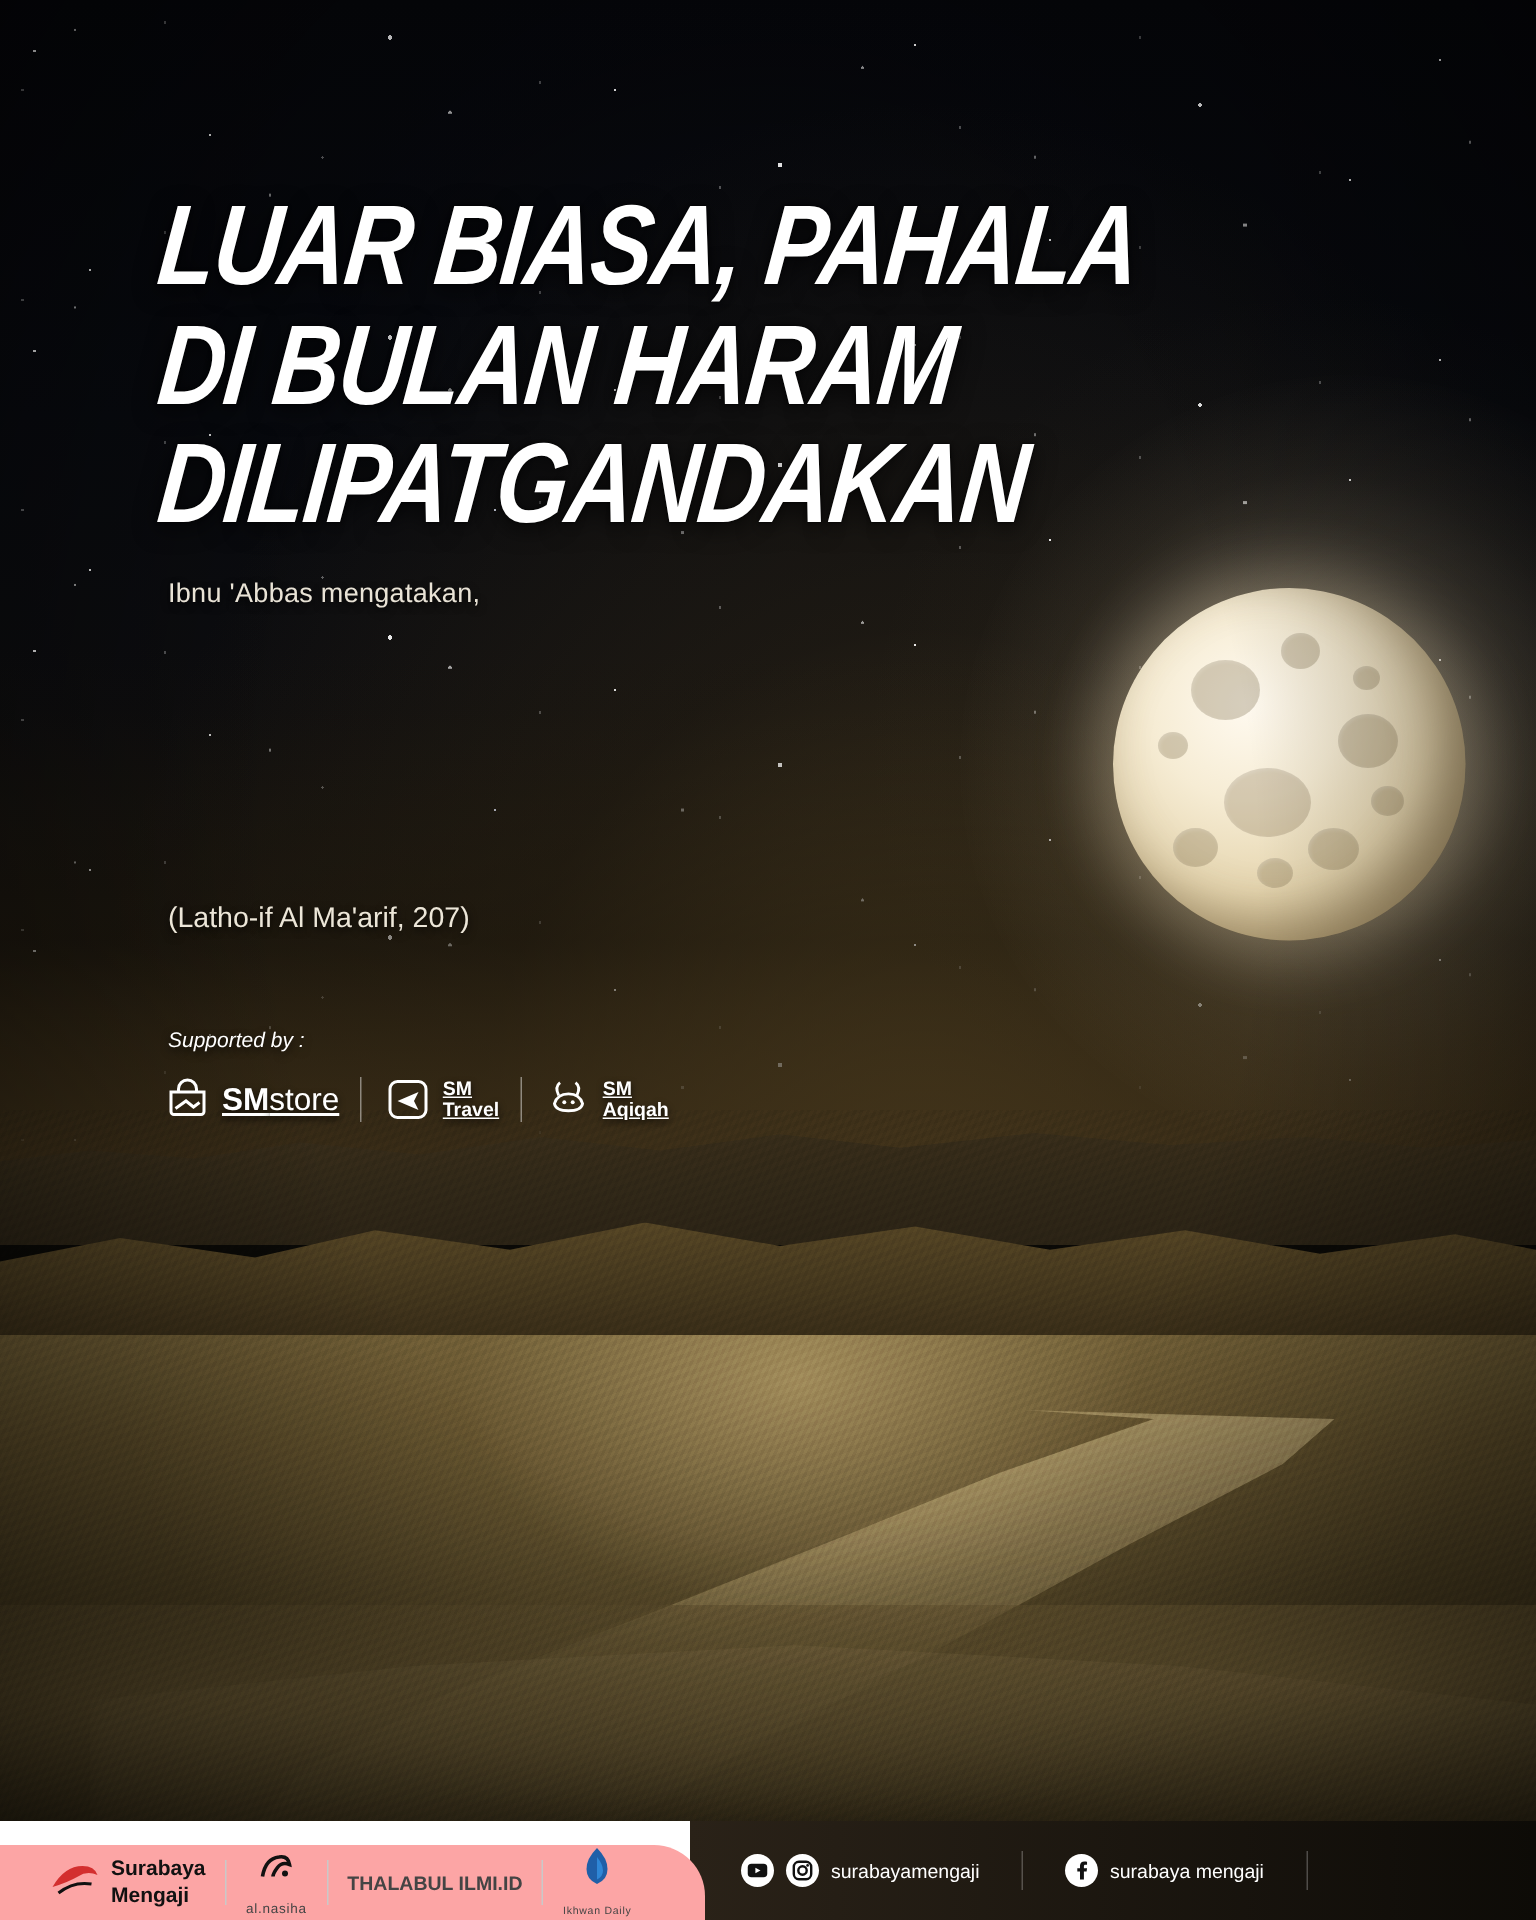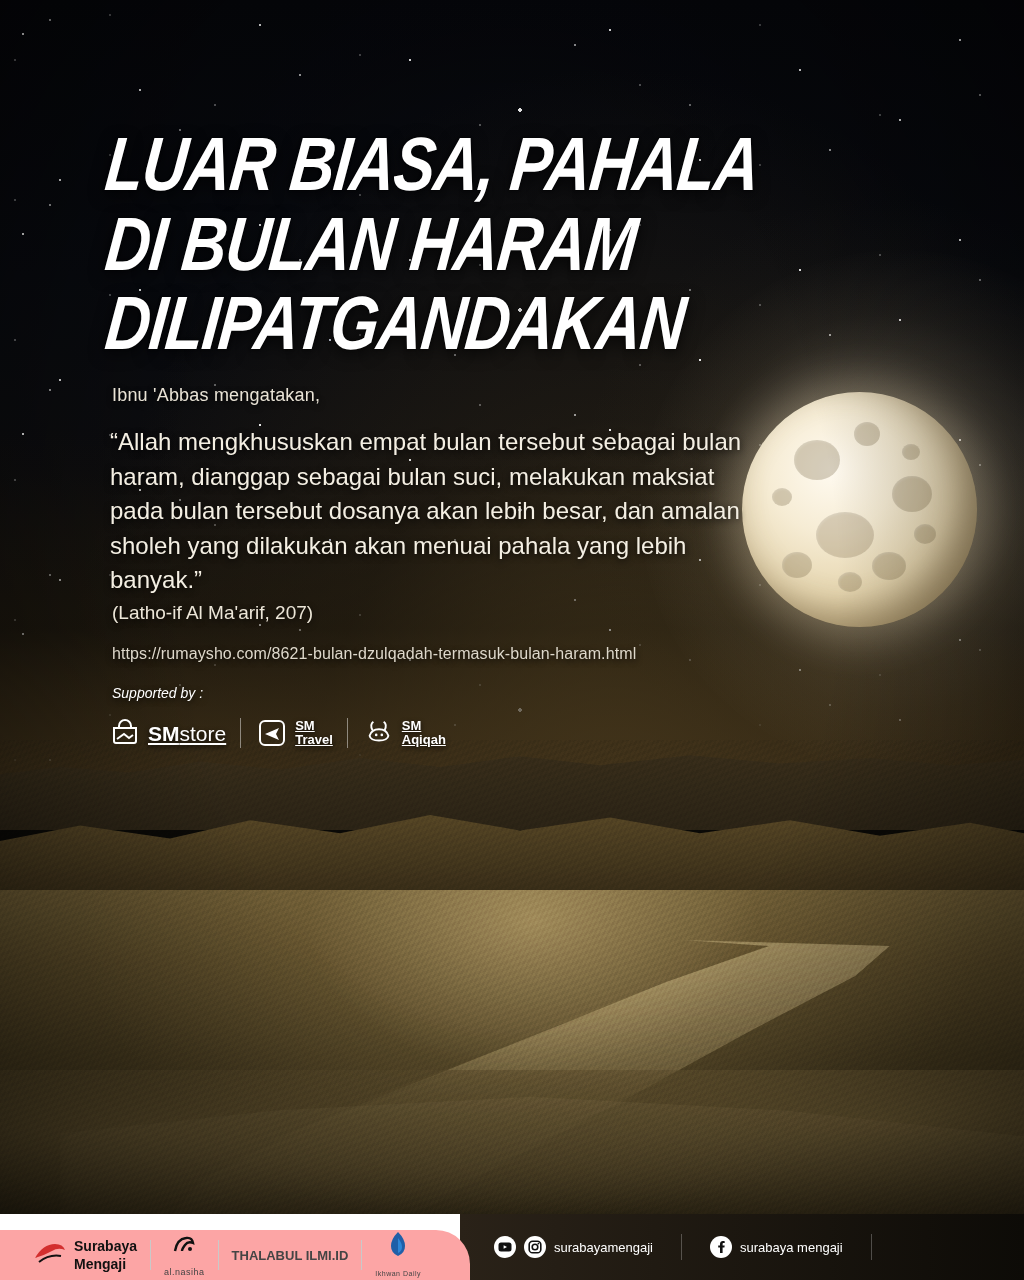--- a/index.html
+++ b/index.html
@@ -274,23 +274,21 @@
   </div>
   <div class="vignette"></div>
 
   <div class="headline">
     <div class="line">LUAR BIASA, PAHALA</div>
     <div class="line">DI BULAN HARAM</div>
     <div class="line">DILIPATGANDAKAN</div>
   </div>
 
   <div class="attrib">Ibnu 'Abbas mengatakan,</div>
-  <div class="quote">“Allah mengkhususkan empat bulan tersebut sebagai bulan haram, dianggap sebagai bulan suci, melakukan maksiat pada bulan tersebut dosanya akan lebih besar, dan amalan sholeh yang dilakukan akan menuai pahala yang lebih banyak.”</div>
   <div class="source">(Latho-if Al Ma'arif, 207)</div>
-  <div class="url">https://rumaysho.com/8621-bulan-dzulqadah-termasuk-bulan-haram.html</div>
   <div class="supported">Supported by :</div>
 
   <div class="sponsors">
 
     <div class="sp">
       <span class="sp-mark">
         <svg width="30" height="30" viewBox="0 0 30 30">
           <path d="M4 10 h22 v13 a2 2 0 0 1 -2 2 H6 a2 2 0 0 1 -2 -2 Z" fill="none" stroke="#fff" stroke-width="2"></path>
           <path d="M9 10 V8 a6 6 0 0 1 12 0 v2" fill="none" stroke="#fff" stroke-width="2"></path>
           <path d="M7 21 l7 -5 l5 4 l4 -3" fill="none" stroke="#fff" stroke-width="2"></path>

